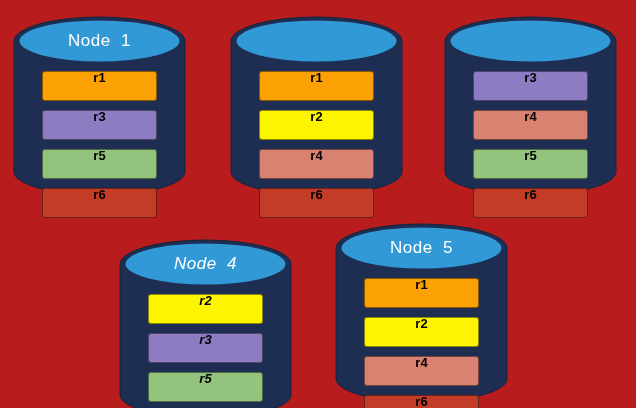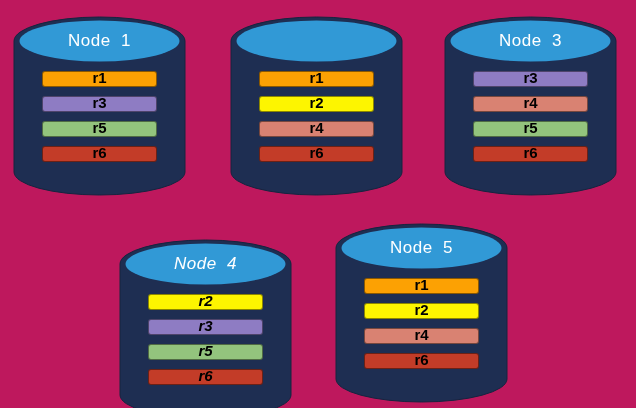--- a/index.html
+++ b/index.html
@@ -4,21 +4,21 @@
 <style>
   html, body { margin: 0; padding: 0; }
   body {
     font-family: "Liberation Sans", sans-serif;
     background: #ffffff;
   }
   #canvas {
     position: relative;
     width: 636px;
     height: 408px;
-    background: #be185d;
+    background: #b91c1c;
     overflow: hidden;
   }
   .node {
     position: absolute;
     width: 175px;
     height: 186px;
   }
   .node svg {
     position: absolute;
     left: 0; top: 0;
@@ -35,27 +35,27 @@
     font-size: 17px;
     letter-spacing: 0.5px;
     white-space: pre;
   }
   .bars {
     position: absolute;
     left: 30px; top: 57px;
     width: 115px;
   }
   .bar {
-    height: 16px;
+    height: 30px;
     margin-bottom: 9px;
     border-radius: 3px;
     border: 1px solid rgba(0,0,0,0.45);
     box-sizing: border-box;
     text-align: center;
-    font-size: 15px;
+    font-size: 13px;
     font-weight: bold;
     line-height: 12px;
     color: #000000;
   }
 </style>
 </head>
 <body>
 
 <div id="canvas">
 
@@ -82,21 +82,20 @@
         <div class="bar" style="background: rgb(253, 245, 0); color: rgb(0, 0, 0);">r2</div>
         <div class="bar" style="background: rgb(217, 130, 114); color: rgb(0, 0, 0);">r4</div>
         <div class="bar" style="background: rgb(195, 60, 40); color: rgb(0, 0, 0);">r6</div>
       </div>
     </div>
     <div class="node" style="left: 443px; top: 14px;">
       <svg viewBox="0 0 175 186" aria-hidden="true">
         <path class="cyl-body" d="M2,27 A85.5,24 0 0 1 173,27 L173,158 A85.5,23 0 0 1 2,158 Z" stroke-width="1" fill="#1E2E52" stroke="#16243F"></path>
         <ellipse class="cyl-top" cx="87.5" cy="27" rx="80" ry="20.5" fill="#3199D6"></ellipse>
       </svg>
-      <div class="node-label" style="color: rgb(255, 255, 255);">Node  3</div>
       <div class="bars">
         <div class="bar" style="background: rgb(142, 124, 195); color: rgb(0, 0, 0);">r3</div>
         <div class="bar" style="background: rgb(217, 130, 114); color: rgb(0, 0, 0);">r4</div>
         <div class="bar" style="background: rgb(147, 196, 125); color: rgb(0, 0, 0);">r5</div>
         <div class="bar" style="background: rgb(195, 60, 40); color: rgb(0, 0, 0);">r6</div>
       </div>
     </div>
     <div class="node" style="left: 118px; top: 237px; font-style: italic;">
       <svg viewBox="0 0 175 186" aria-hidden="true">
         <path class="cyl-body" d="M2,27 A85.5,24 0 0 1 173,27 L173,158 A85.5,23 0 0 1 2,158 Z" stroke-width="1" fill="#1E2E52" stroke="#16243F"></path>

